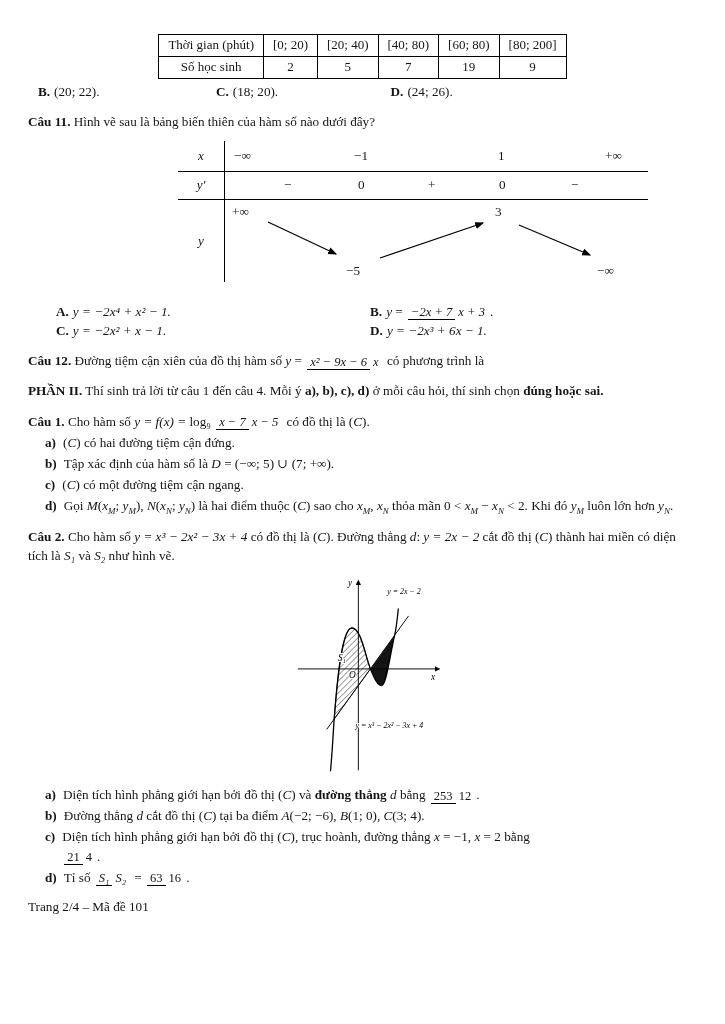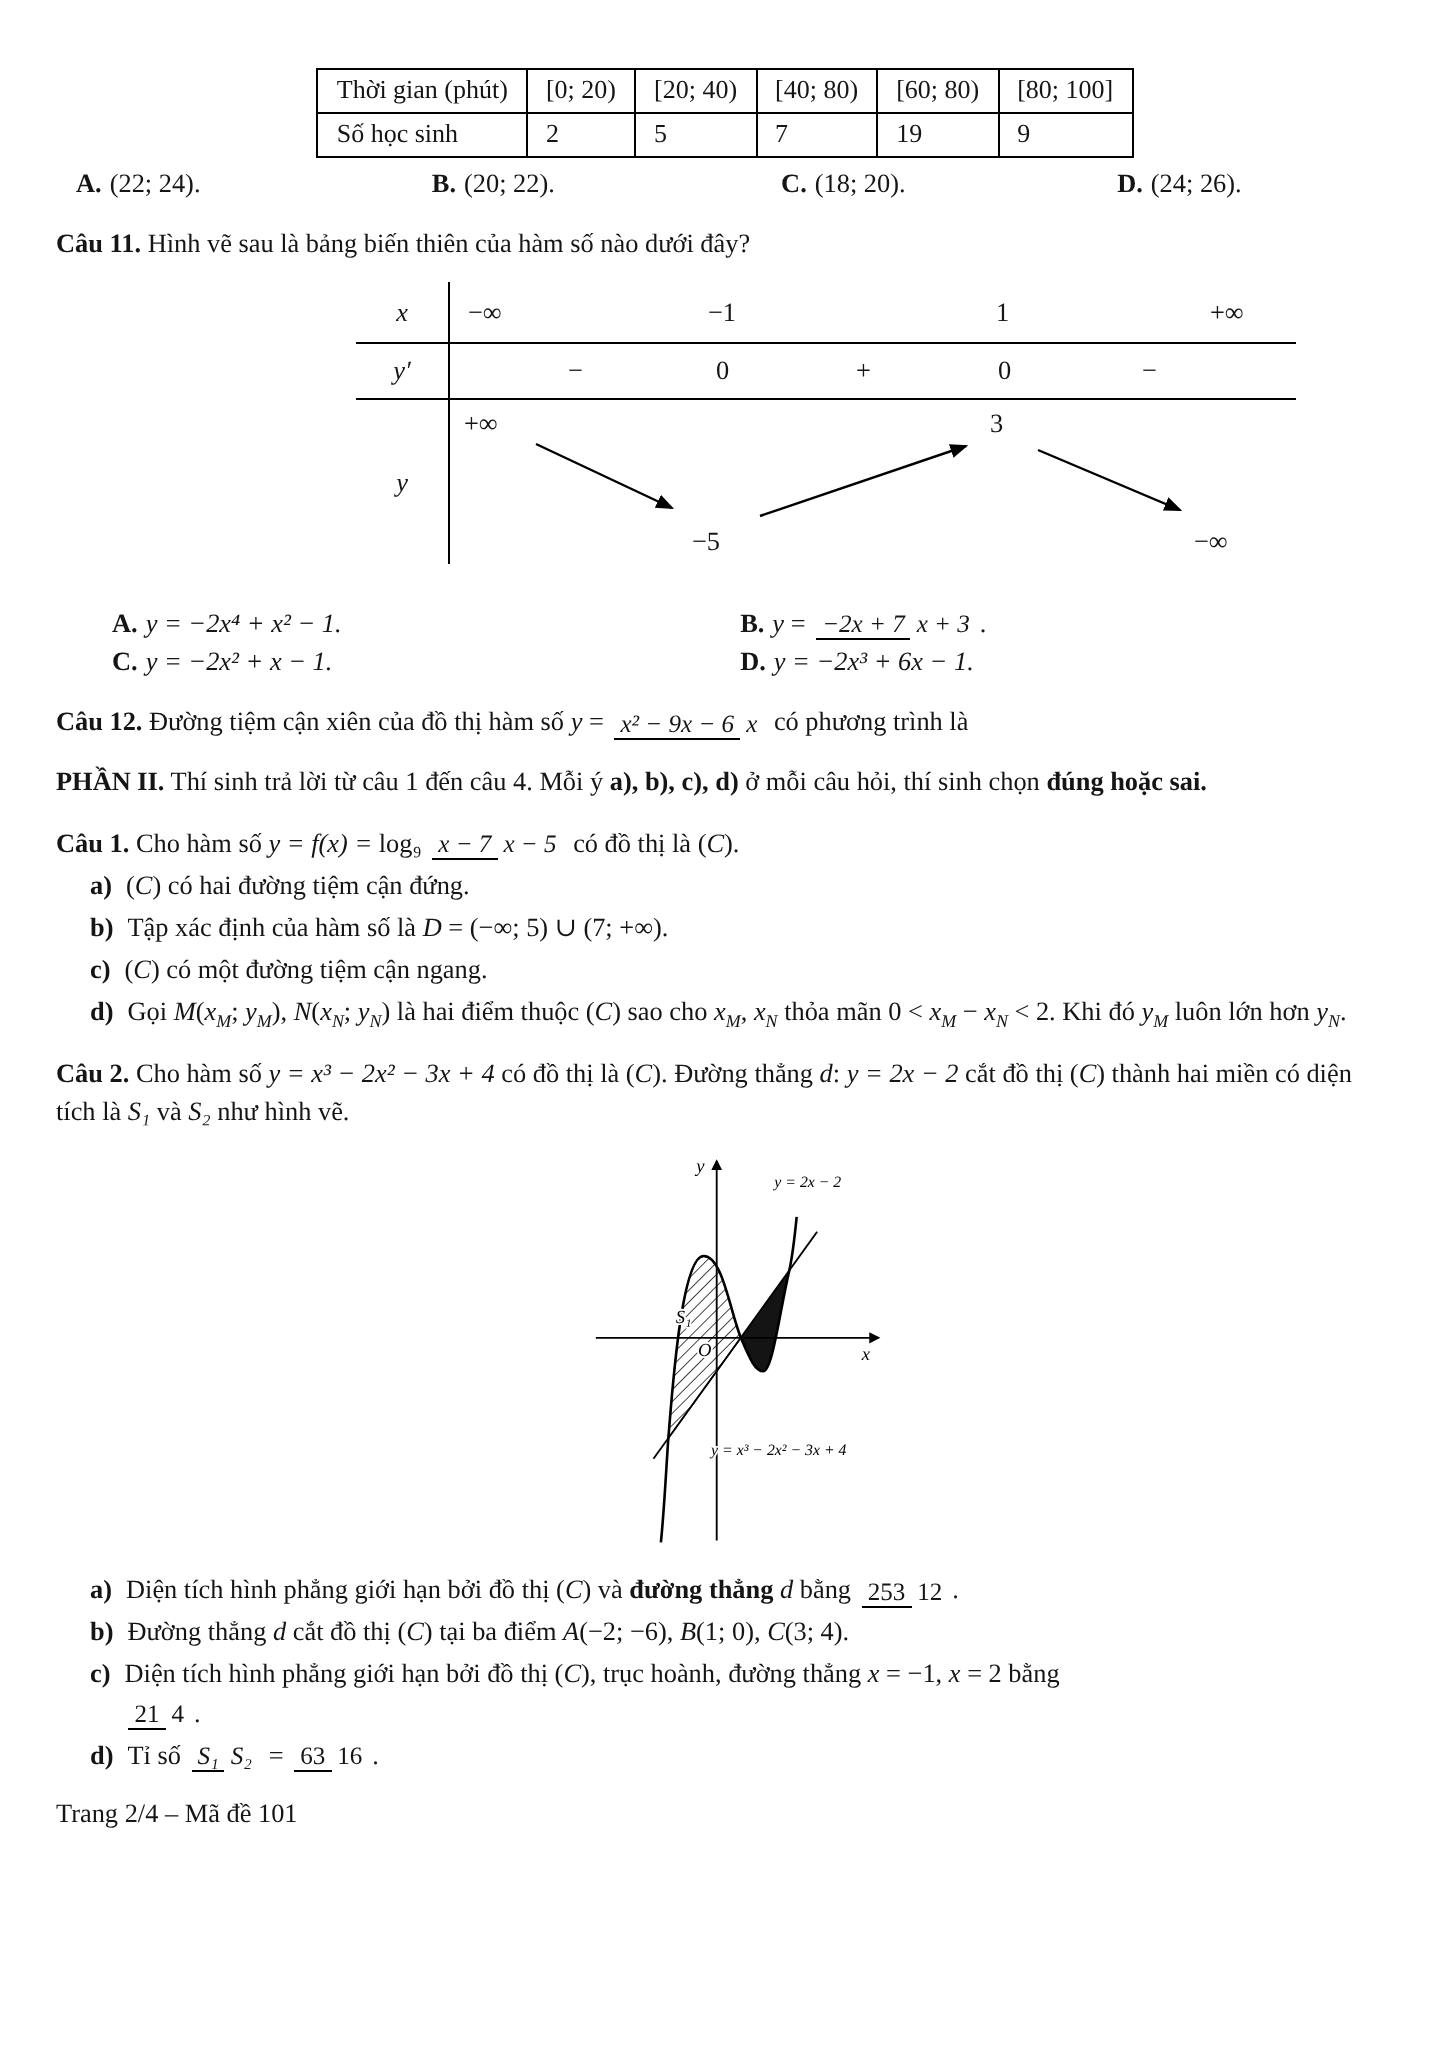--- a/index.html
+++ b/index.html
@@ -9,21 +9,21 @@
     padding:34px 28px 14px 28px;
     font-family:"Liberation Serif","DejaVu Serif",serif;
     font-size:13.2px;line-height:1.45;
   }
   p{margin:0;}
   b{font-weight:bold;}
   i{font-style:italic;}
   sub{font-size:0.68em;font-style:italic;line-height:1;}
   
   .freq{border-collapse:collapse;margin:0 auto;font-size:13px;}
-  .freq td{border:1.3px solid #000;padding:1px 9px;white-space:nowrap;}
+  .freq td{border:1.3px solid #000;padding:1px 9px;text-align:center;white-space:nowrap;}
   
   .stem{margin-top:12px;}
   .head{margin-top:11px;}
   
   .opts4{display:grid;grid-template-columns:27% 26.5% 25.5% 1fr;margin:3px 0 0 10px;}
   .opts2{display:grid;grid-template-columns:49% 1fr;align-items:center;margin:20px 0 0 28px;}
   .opt{white-space:nowrap;}
   .opt b{margin-right:4px;}
   
   .frac{display:inline-flex;flex-direction:row;text-align:center;vertical-align:middle;
@@ -62,35 +62,34 @@
 <div class="page">
 
   <table class="freq">
     <tbody>
       <tr>
         <td>Thời gian (phút)</td>
         <td>[0; 20)</td>
         <td>[20; 40)</td>
         <td>[40; 80)</td>
         <td>[60; 80)</td>
-        <td>[80; 100]</td>
+        <td>[80; 200]</td>
       </tr>
       <tr>
         <td>Số học sinh</td>
         <td>2</td>
         <td>5</td>
         <td>7</td>
         <td>19</td>
         <td>9</td>
       </tr>
     </tbody>
   </table>
 
   <div class="opts4">
-    <span class="opt"><b>A.</b><span>(22; 24).</span></span>
     <span class="opt"><b>B.</b><span>(20; 22).</span></span>
     <span class="opt"><b>C.</b><span>(18; 20).</span></span>
     <span class="opt"><b>D.</b><span>(24; 26).</span></span>
   </div>
 
   <p class="head"><b>Câu 11.</b> Hình vẽ sau là bảng biến thiên của hàm số nào dưới đây?</p>
 
   <div class="bbt">
     <div class="bbt-row bbt-x">
       <span class="bbt-lab">x</span>

